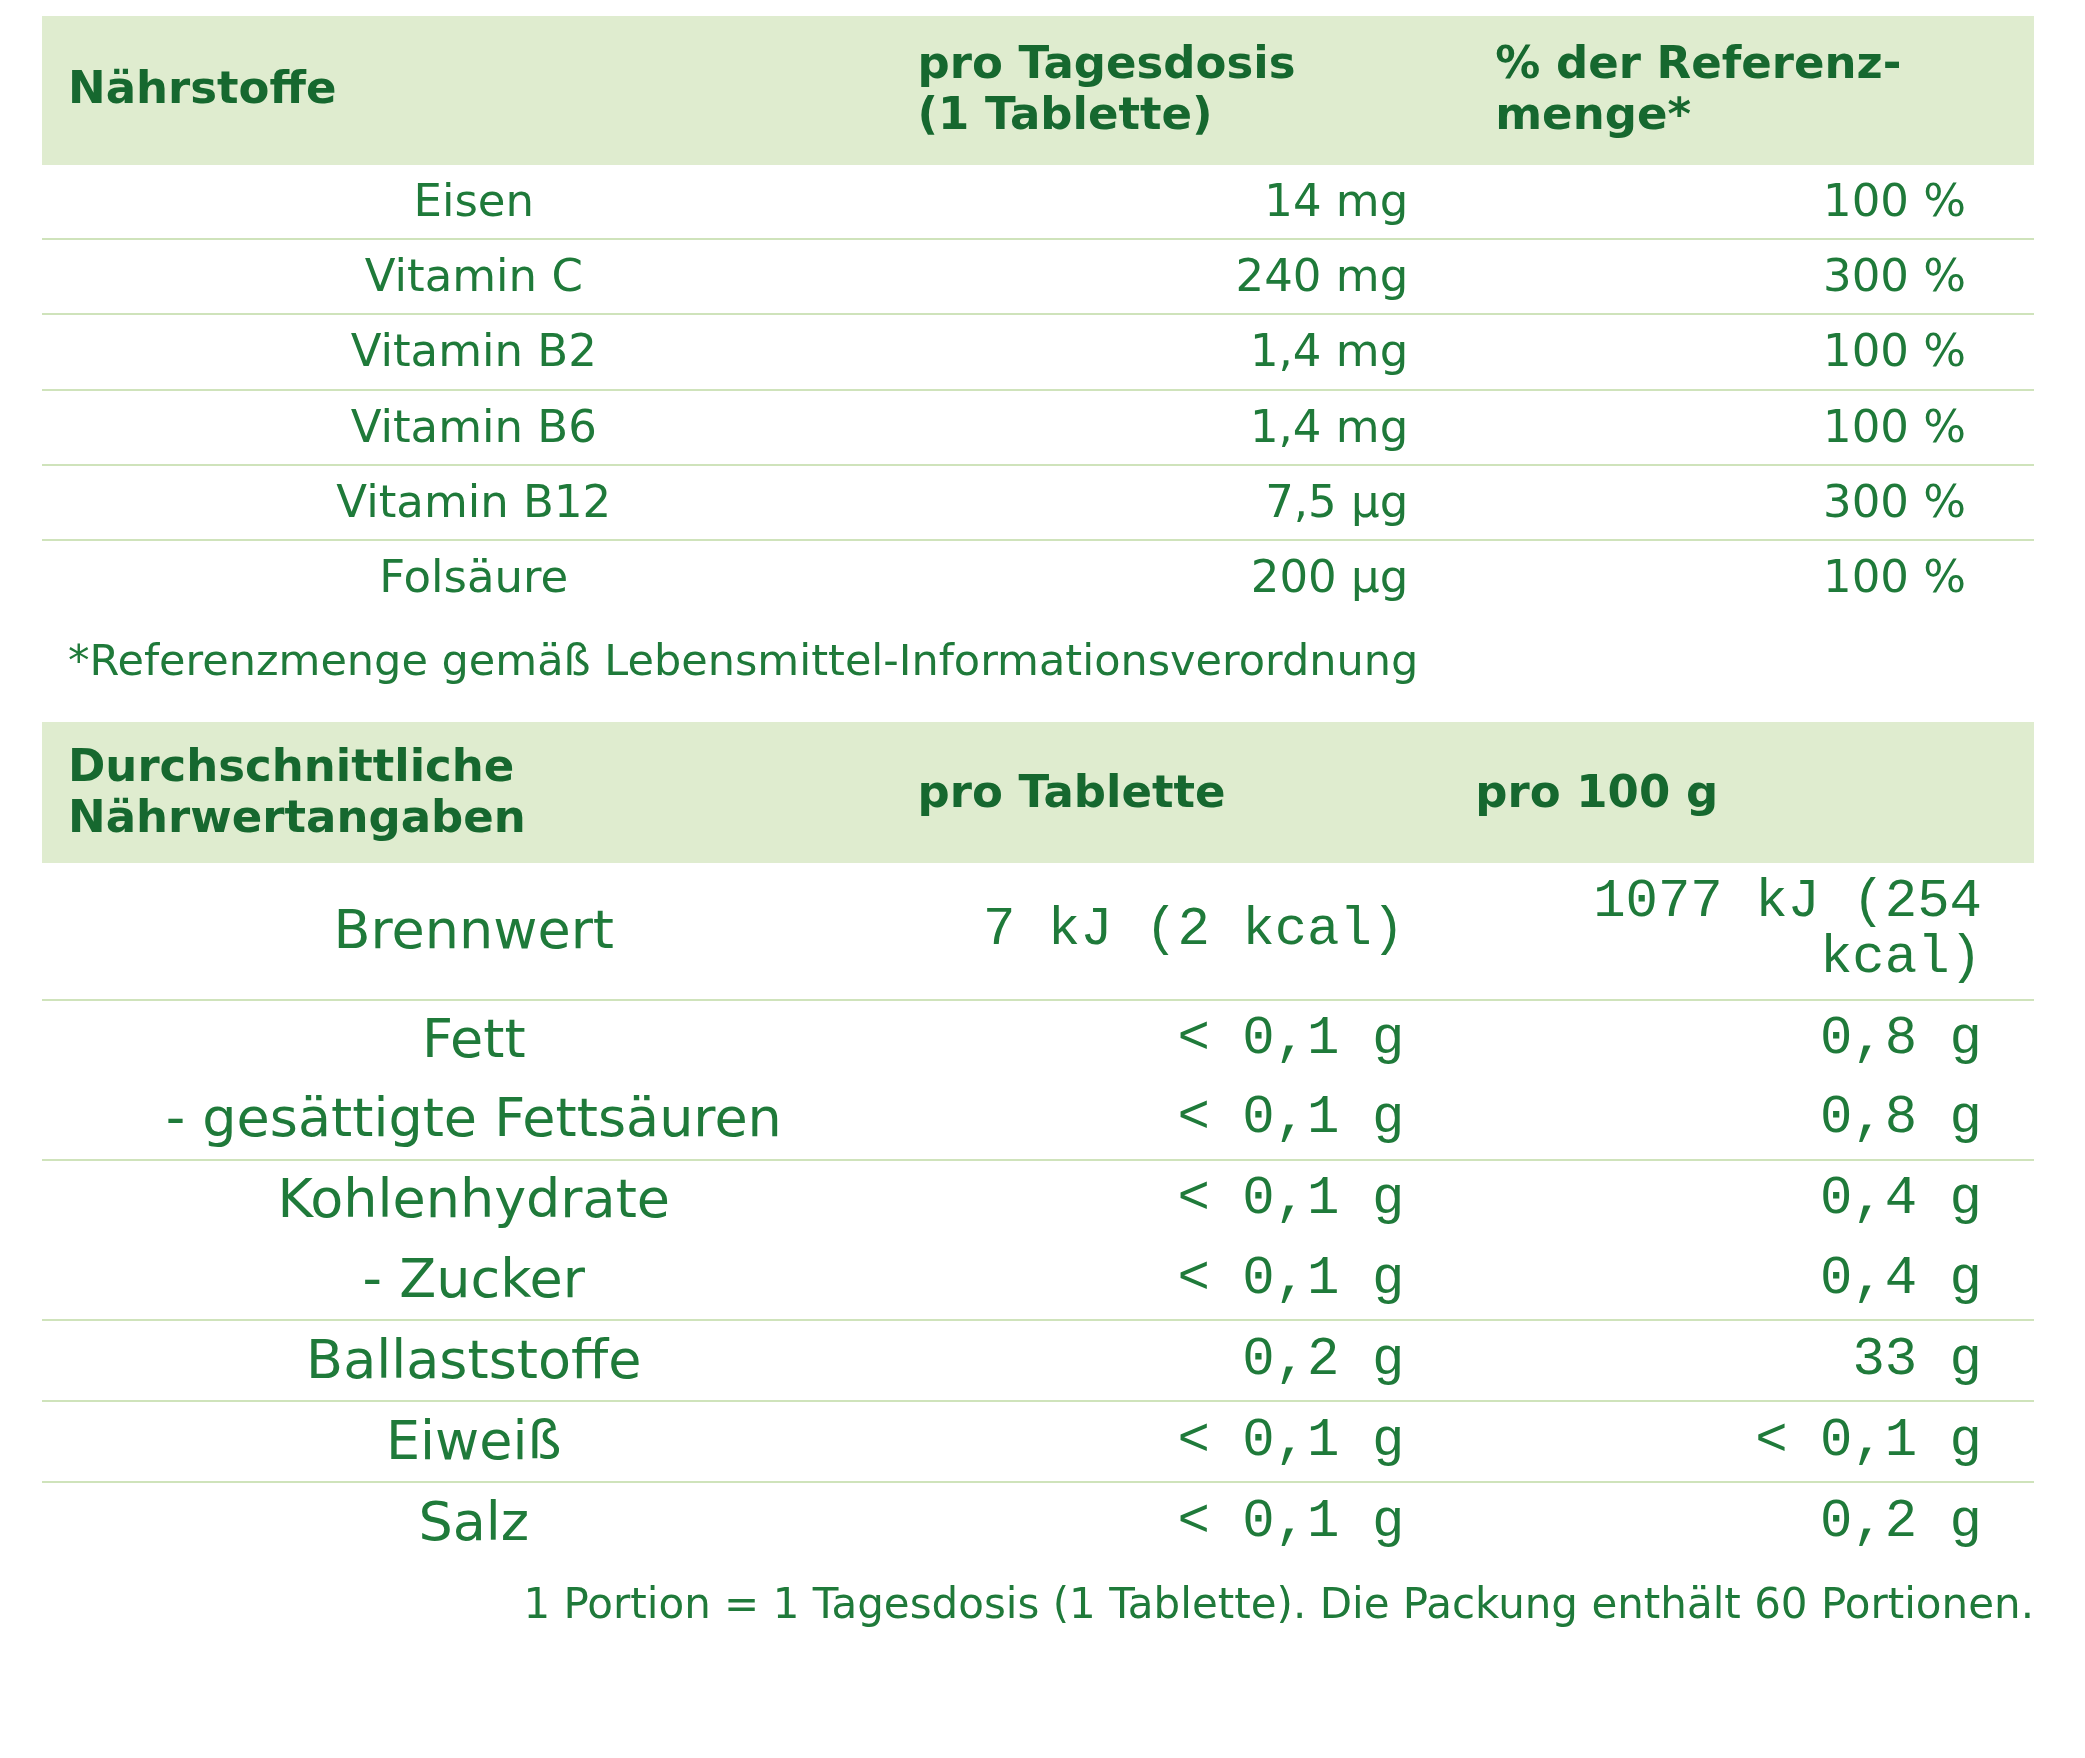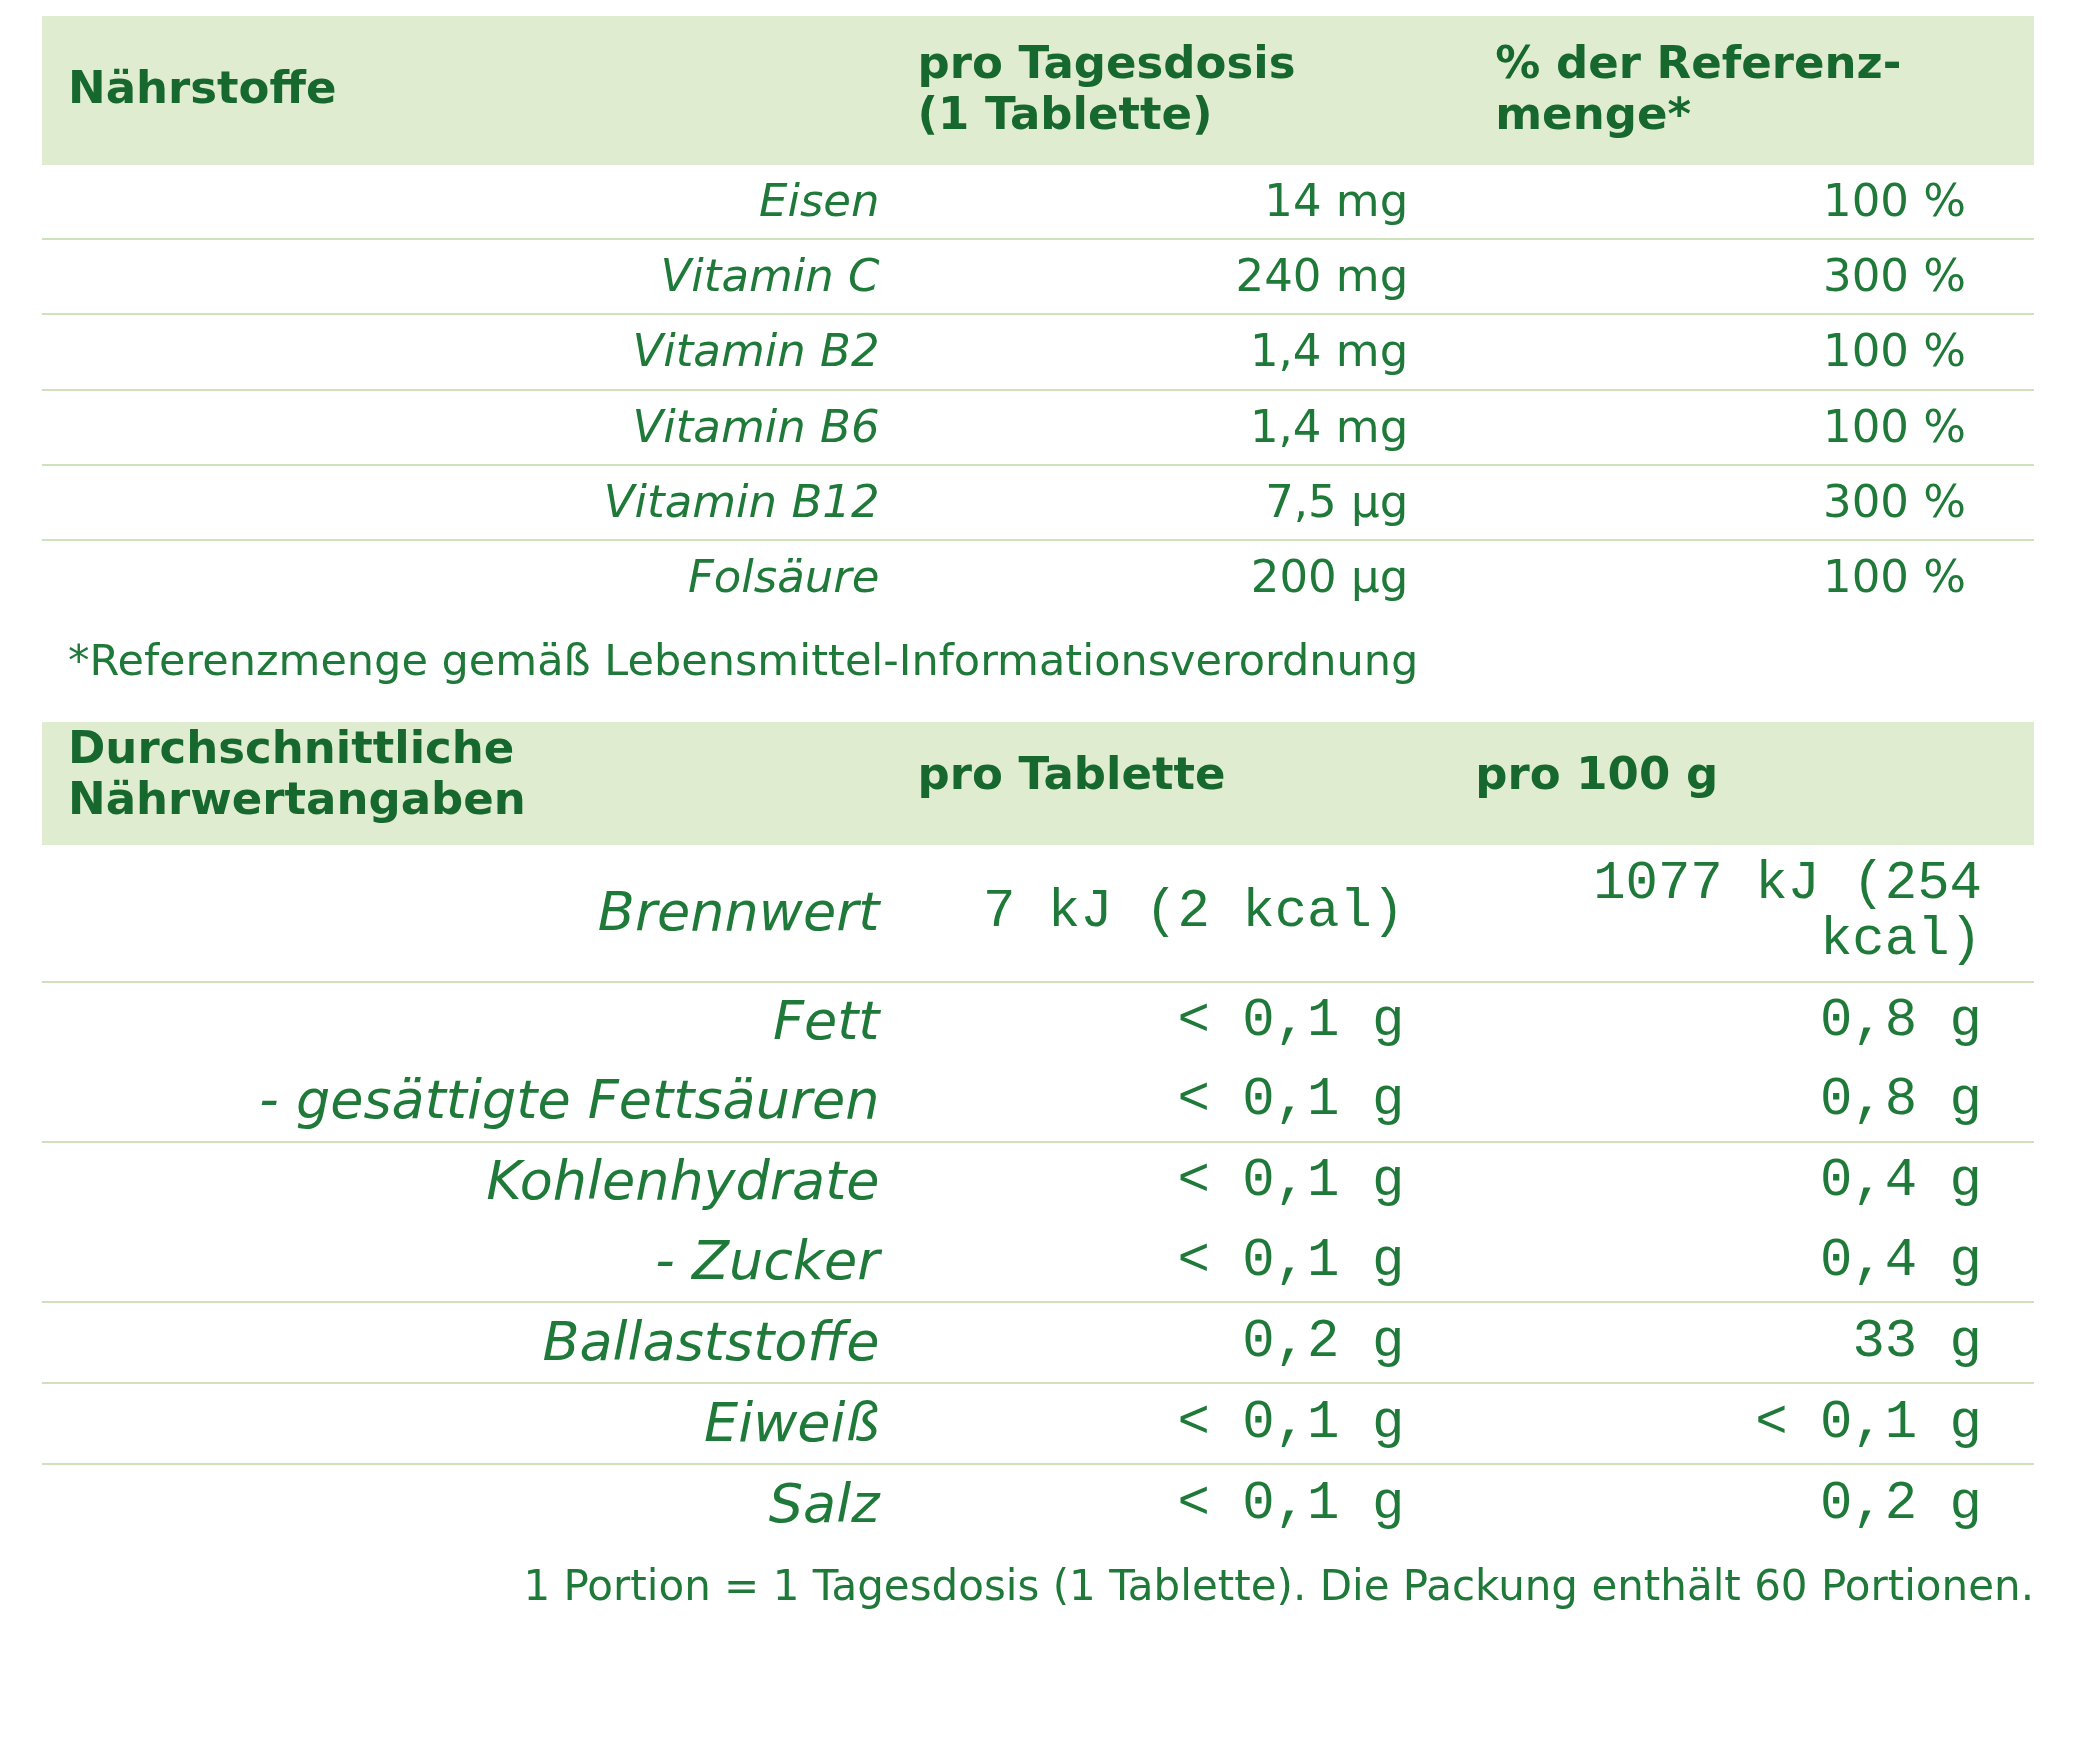--- a/index.html
+++ b/index.html
@@ -57,23 +57,22 @@
 
   
   .body-row td {
     font-size: 45px;
     line-height: 1.05;
     color: #1f7a3a;
     padding: 12px 19px 14px 19px;
     border-bottom: 2.6px solid #cfe3bb;
   }
   .body-row td.name-col {
-    text-align: right;
+    text-align: center;
     padding-left: 26px;
-    font-style: italic;
   }
   .body-row td.val-col {
     text-align: right;
     padding-right: 68px;
   }
   .body-row.no-rule td {
     border-bottom: none;
   }
   .body-row.last-row td {
     border-bottom: none;
@@ -86,21 +85,21 @@
     padding: 22.6px 0 0 26px;
   }
 
   .table-block + .table-block {
     margin-top: 38px;
   }
 
   
   .table-two .head-row th {
     font-size: 45px;
-    padding-top: 1px;
+    padding-top: 19px;
     padding-bottom: 21px;
   }
   .table-two .head-row th.name-col {
     line-height: 1.12;
   }
   .table-two .body-row td {
     font-size: 54px;
     padding-top: 10.4px;
     padding-bottom: 12px;
   }

